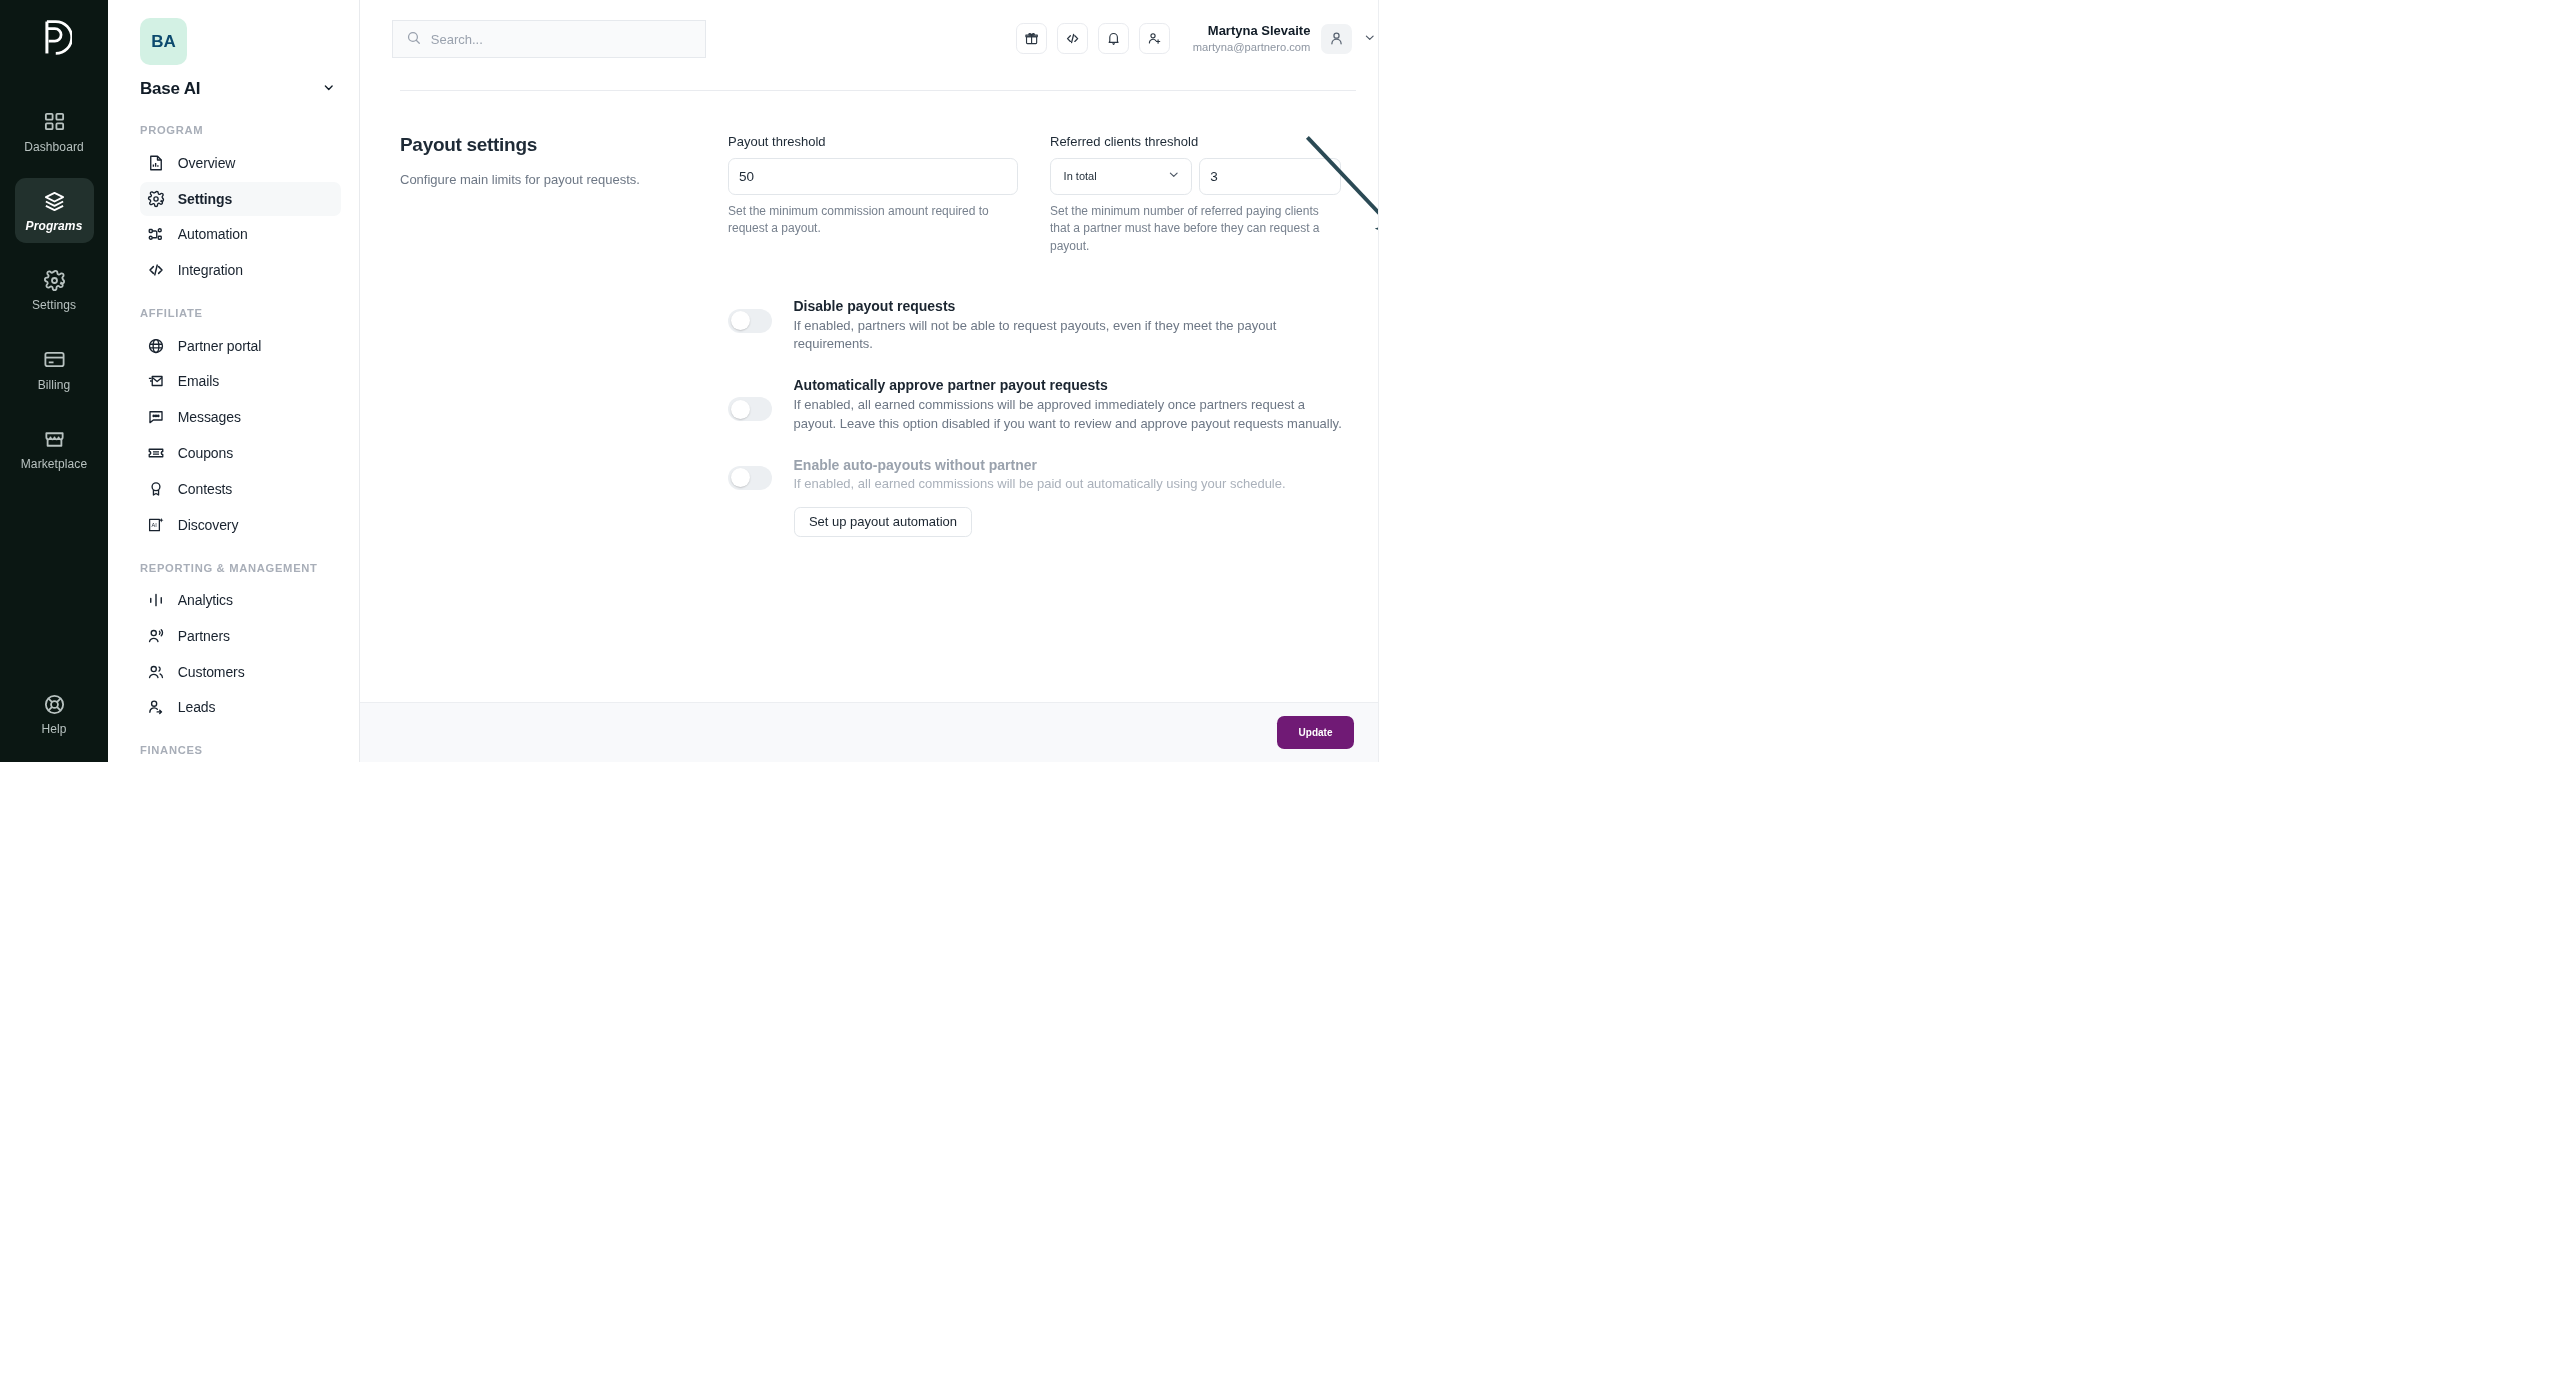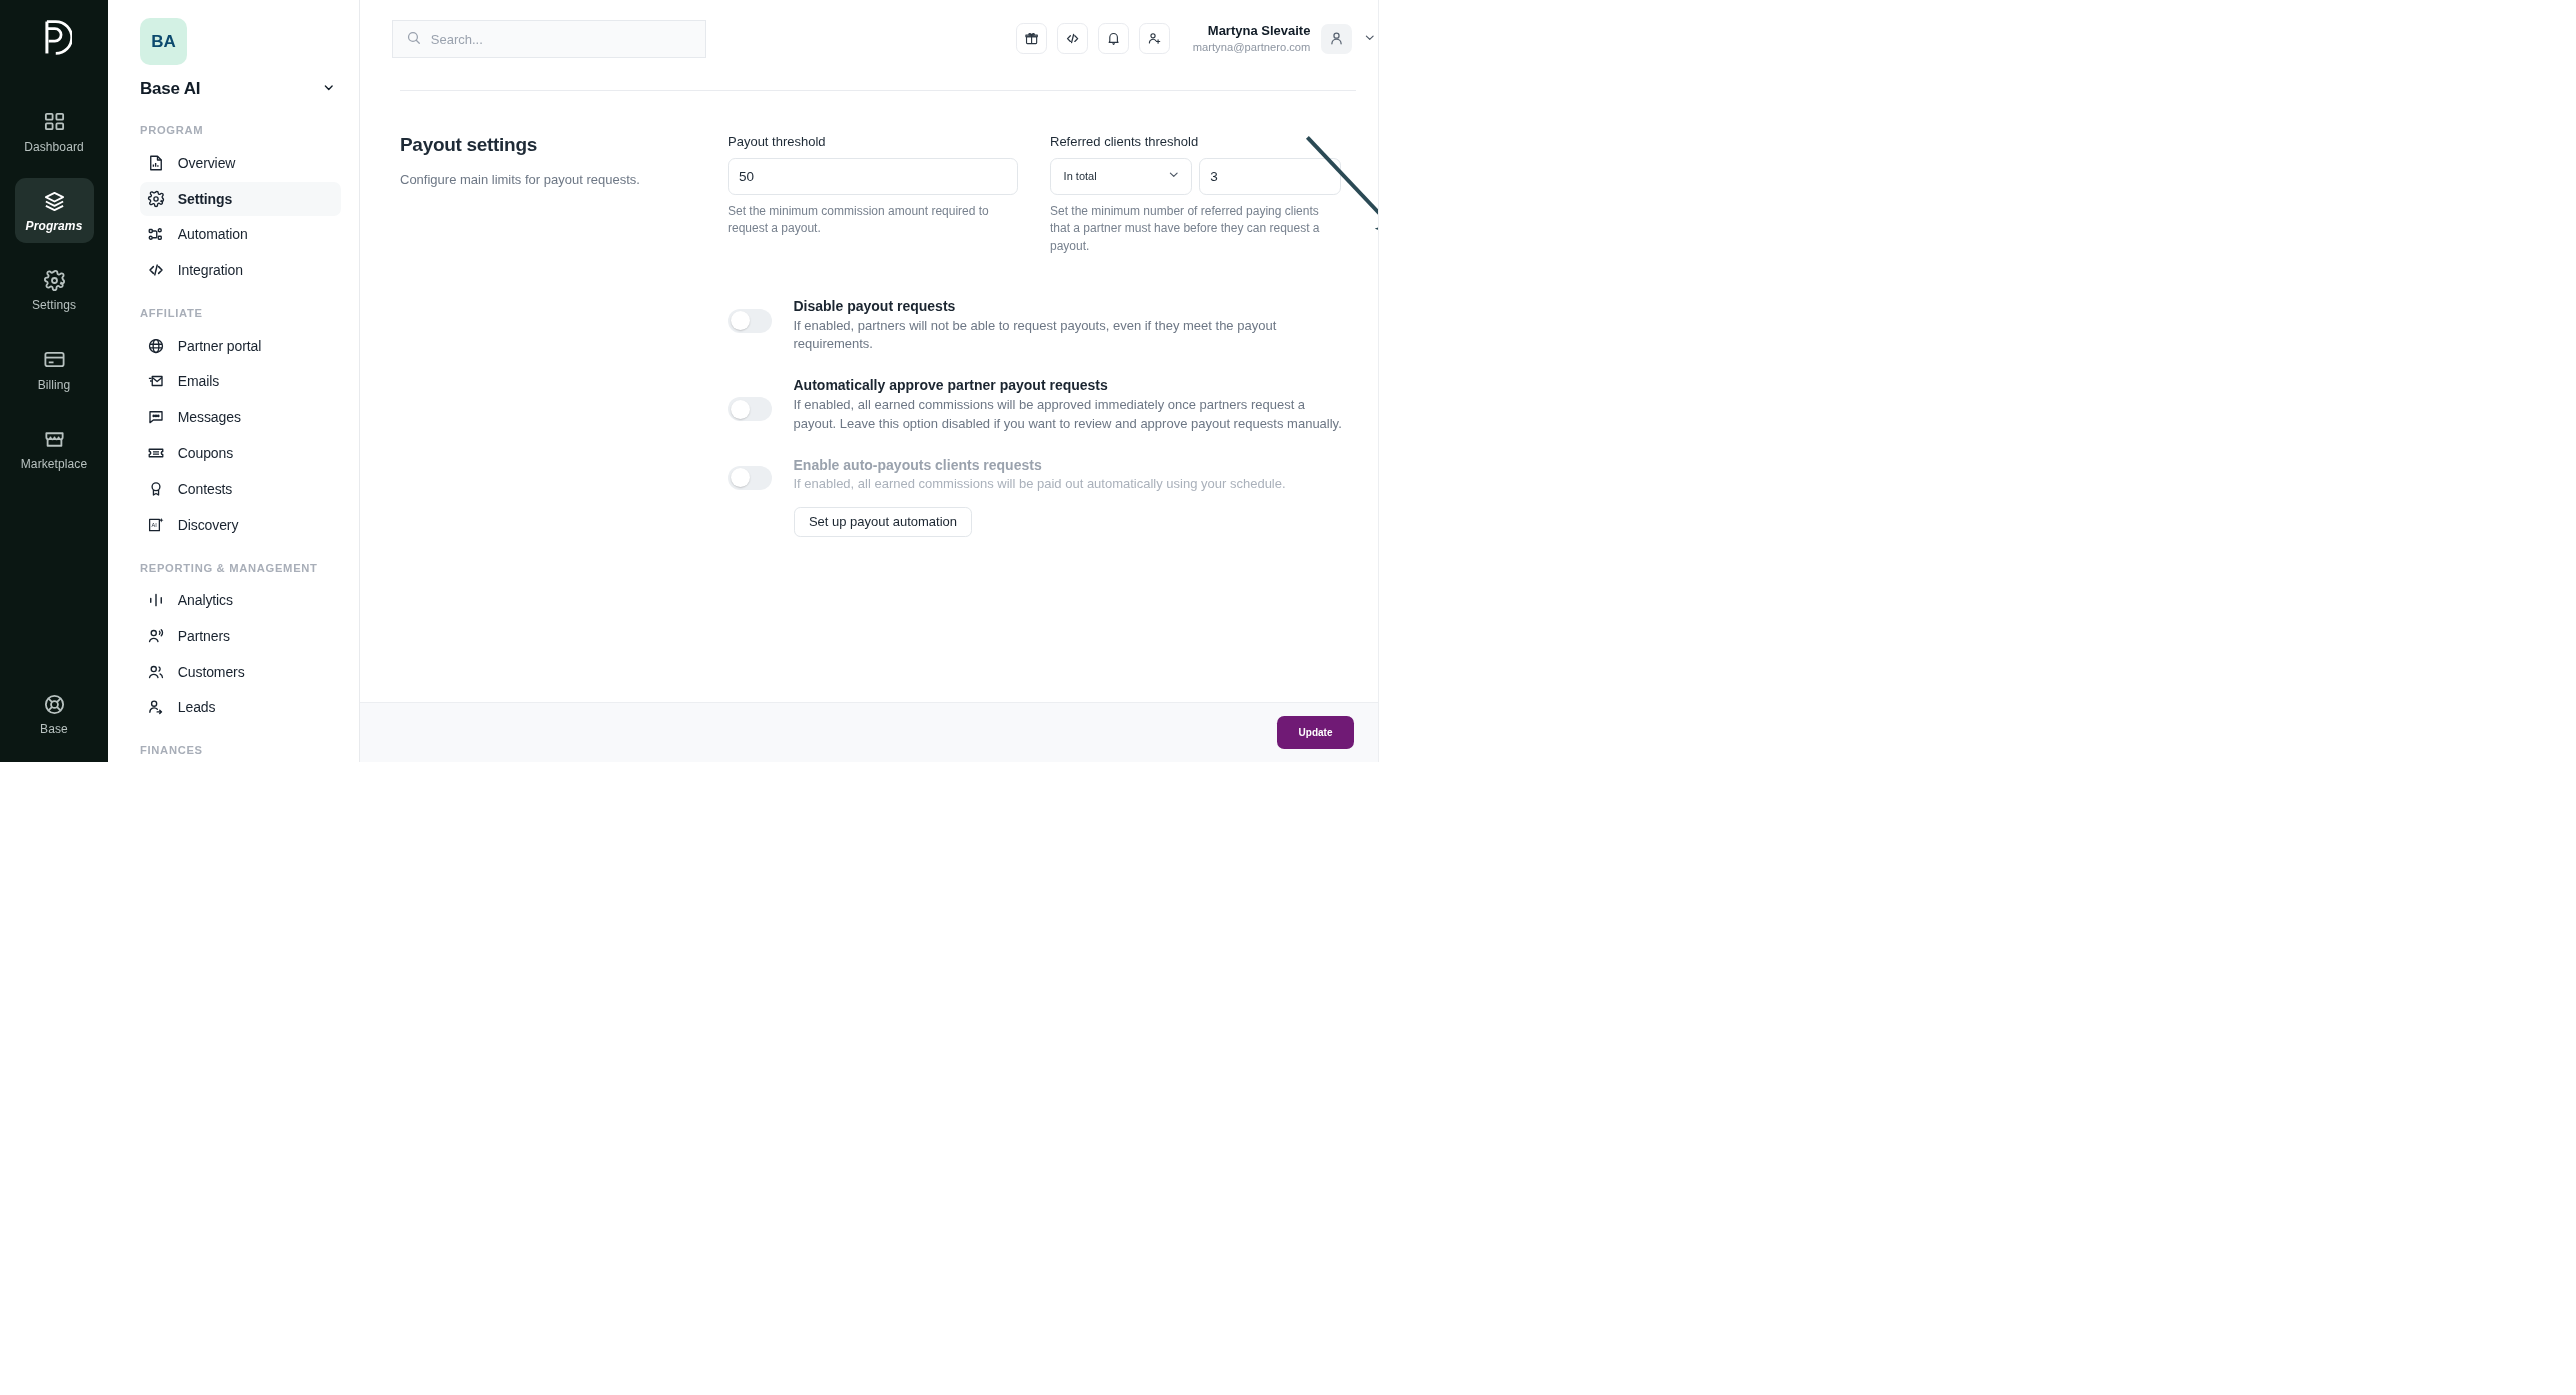--- a/index.html
+++ b/index.html
@@ -222,21 +222,21 @@
     <div class="rail-spacer"></div>
 
     <div class="rail-item rail-bottom">
       <span class="ico">
         <svg viewBox="0 0 24 24" fill="none" stroke="#b8c2c0" stroke-width="1.9">
           <circle cx="12" cy="12" r="9"></circle>
             <circle cx="12" cy="12" r="3.6"></circle>
           <path d="M5.6 5.6 9.5 9.5M18.4 5.6 14.5 9.5M18.4 18.4 14.5 14.5M5.6 18.4 9.5 14.5"></path>
         </svg>
       </span>
-      <span class="rail-label">Base</span>
+      <span class="rail-label">Help</span>
     </div>
   </div>
 
   <div class="side">
     <div class="prog-badge">BA</div>
 
     <div class="prog-row">
       <span class="prog-name">Base AI</span>
       <span class="prog-caret">
         <svg width="13.5" height="13.5" viewBox="0 0 24 24" fill="none" stroke="#111c27" stroke-width="2.4" stroke-linecap="round" stroke-linejoin="round">
@@ -515,21 +515,21 @@
               <div class="tswitch"></div>
               <div class="t-body">
                 <div class="t-title">Automatically approve partner payout requests</div>
                 <div class="t-desc">If enabled, all earned commissions will be approved immediately once partners request a payout. Leave this option disabled if you want to review and approve payout requests manually.</div>
               </div>
             </div>
 
             <div class="trow third">
               <div class="tswitch"></div>
               <div class="t-body">
-                <div class="t-title">Enable auto-payouts clients requests</div>
+                <div class="t-title">Enable auto-payouts without partner</div>
                 <div class="t-desc">If enabled, all earned commissions will be paid out automatically using your schedule.</div>
                 <button class="auto-btn">Set up payout automation</button>
               </div>
             </div>
 
           </div>
         </div>
       </div>
 
       <svg class="annot" width="108" height="108" viewBox="0 0 120 120">

